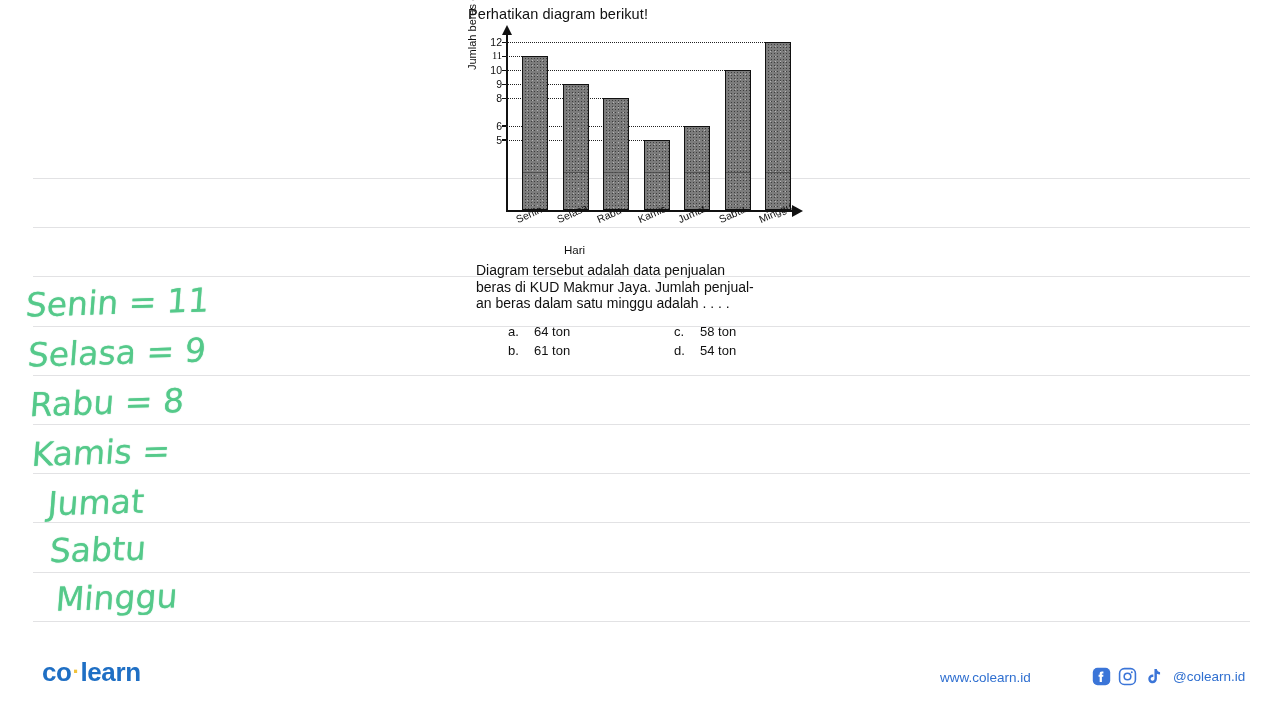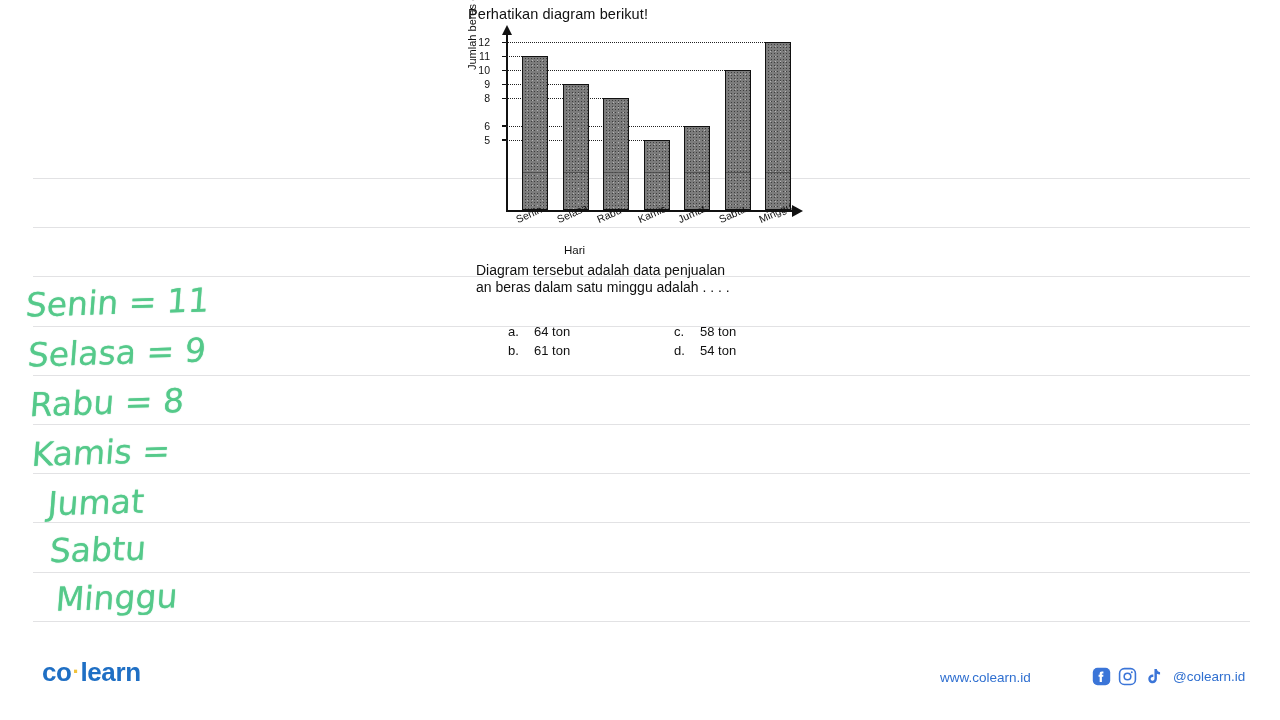--- a/index.html
+++ b/index.html
@@ -23,21 +23,21 @@
     font-size:11px;color:#111;white-space:nowrap;text-align:left;
   }
   #plot{position:absolute;left:38px;top:4px;width:296px;height:196px;}
   #y-axis-line{position:absolute;left:0;top:0;width:2px;height:178px;background:#111;}
   #y-axis-arrow{position:absolute;left:-4px;top:-9px;width:0;height:0;
     border-left:5px solid transparent;border-right:5px solid transparent;border-bottom:10px solid #111;}
   #x-axis-line{position:absolute;left:0;top:176px;width:288px;height:2px;background:#111;}
   #x-axis-arrow{position:absolute;left:286px;top:171px;width:0;height:0;
     border-top:6px solid transparent;border-bottom:6px solid transparent;border-left:11px solid #111;}
 
-  .y-tick-label{position:absolute;right:100%;margin-right:16px;font-size:10.5px;color:#111;
+  .y-tick-label{position:absolute;right:100%;margin-right:4px;font-size:10.5px;color:#111;
     line-height:1;transform:translateY(-50%);white-space:nowrap;}
   .gridline{position:absolute;left:0;height:0;border-top:1.5px dotted #222;}
   .tick-mark{position:absolute;left:-4px;width:5px;height:1.5px;background:#111;}
 
   .bar{position:absolute;bottom:0;box-sizing:border-box;border:1.6px solid #111;
     background-color:#7c7c7c;
     background-image:
       radial-gradient(#555 0.6px, transparent 0.7px),
       radial-gradient(#b4b4b4 0.6px, transparent 0.7px),
       radial-gradient(#3d3d3d 0.5px, transparent 0.6px);
@@ -100,21 +100,21 @@
 <div id="chart-figure">
   <div id="y-axis-title">Jumlah beras (ton)</div>
   <div id="plot">
     <div id="y-axis-line"></div>
     <div id="y-axis-arrow"></div>
     <div id="x-axis-line"></div>
     <div id="x-axis-arrow"></div>
     <div id="ticks-layer">
         <div class="y-tick-label" style="top: 8.38095px;">12</div>
         <div class="tick-mark" style="top: 7.63095px;"></div>
-        <div class="y-tick-label" style="top: 22.3492px;">11</div>
+        <div class="y-tick-label" style="top: 22.3492px; font-family: Liberation Serif, serif;">11</div>
         <div class="tick-mark" style="top: 21.5992px;"></div>
         <div class="y-tick-label" style="top: 36.3175px;">10</div>
         <div class="tick-mark" style="top: 35.5675px;"></div>
         <div class="y-tick-label" style="top: 50.2857px;">9</div>
         <div class="tick-mark" style="top: 49.5357px;"></div>
         <div class="y-tick-label" style="top: 64.254px;">8</div>
         <div class="tick-mark" style="top: 63.504px;"></div>
         <div class="y-tick-label" style="top: 92.1905px;">6</div>
         <div class="tick-mark" style="top: 91.4405px;"></div>
         <div class="y-tick-label" style="top: 106.159px;">5</div>
@@ -160,20 +160,21 @@
         <div class="x-tick-label" style="left: 170px;">Jumat</div>
         <div class="x-tick-label" style="left: 210.5px;">Sabtu</div>
         <div class="x-tick-label" style="left: 251px;">Minggu</div>
       </div>
   </div>
   <div id="x-axis-title">Hari</div>
 </div>
 
 <div id="question-text">
   <div>Diagram tersebut adalah data penjualan</div>
+  <div>beras di KUD Makmur Jaya. Jumlah penjual-</div>
   <div>an beras dalam satu minggu adalah . . . .</div>
 </div>
 
 <div id="options">
   <div class="opt-row">
     <div class="opt opt-left">
       <span class="k">a.</span><span>64 ton</span>
     </div>
     <div class="opt opt-right">
       <span class="k">c.</span><span>58 ton</span>

